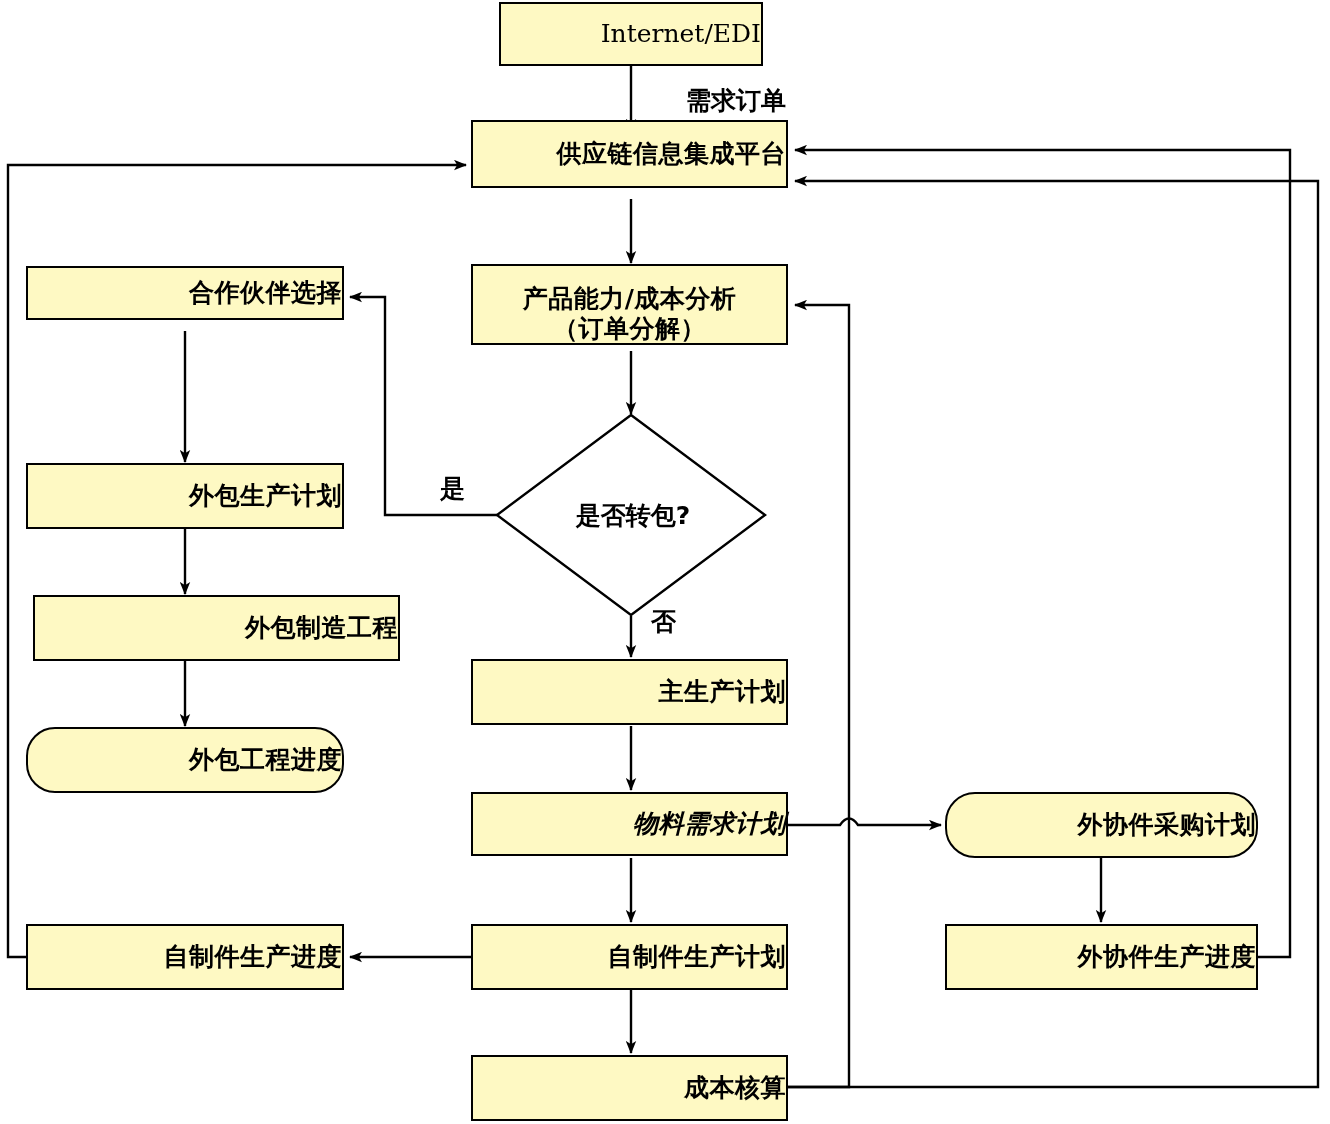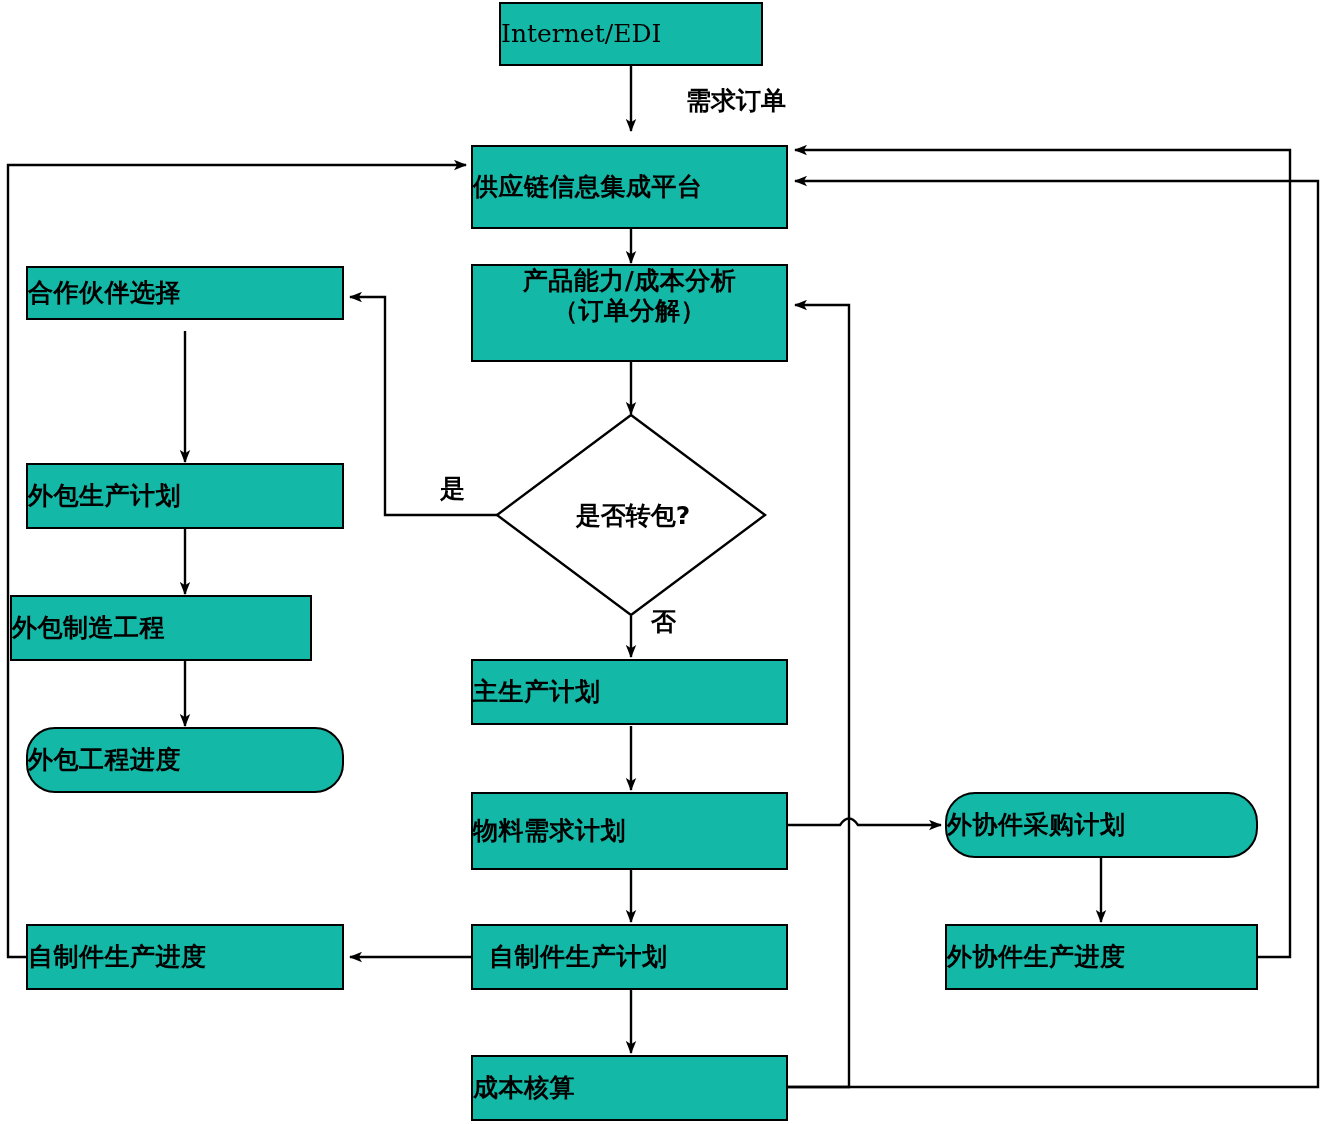--- a/index.html
+++ b/index.html
@@ -21,24 +21,24 @@
     position: absolute;
     left: 0;
     top: 0;
     width: 1330px;
     height: 1124px;
   }
   .node {
     position: absolute;
     box-sizing: border-box;
     border: 2px solid #000000;
-    background: #14b8a6;
+    background: #fef9c3;
     display: flex;
     align-items: center;
-    justify-content: flex-start;
+    justify-content: flex-end;
     text-align: center;
     line-height: 1.18;
     color: #000000;
     z-index: 3;
   }
   .node-cn {
     font-family: "DejaVu Sans", "Liberation Sans", sans-serif;
     font-weight: 700;
     font-size: 25px;
     letter-spacing: 0.5px;
@@ -130,54 +130,54 @@
       <path d="M788,1087 L849,1087 L849,305 L795,305" marker-end="url(#ah)"></path>
     </g>
 
     <polygon points="631,415 765,515 631,615 497,515" fill="#ffffff" stroke="#000000" stroke-width="2.4"></polygon>
   </svg>
 
   <div class="node node-latin" style="left:499px; top:2px; width:264px; height:64px;">
     <span>Internet/EDI</span>
   </div>
 
-  <div class="node node-cn" style="left:471px; top:145px; width:317px; height:84px;">
+  <div class="node node-cn" style="left:471px; top:120px; width:317px; height:68px;">
     <span>供应链信息集成平台</span>
   </div>
 
-  <div class="node node-cn" style="left:471px; top:264px; width:317px; height:98px; flex-direction:column;">
+  <div class="node node-cn" style="left:471px; top:264px; width:317px; height:81px; flex-direction:column;">
     <span class="two-line">产品能力/成本分析</span>
     <span class="two-line">（订单分解）</span>
   </div>
 
   <div class="diamond" style="left:499px; top:415px; width:268px; height:200px;">
     <div class="dlabel">是否转包?</div>
   </div>
 
   <div class="node node-cn" style="left:26px; top:266px; width:318px; height:54px;">
     <span>合作伙伴选择</span>
   </div>
 
   <div class="node node-cn" style="left:26px; top:463px; width:318px; height:66px;">
     <span>外包生产计划</span>
   </div>
 
-  <div class="node node-cn" style="left:10px; top:595px; width:302px; height:66px;">
+  <div class="node node-cn" style="left:33px; top:595px; width:367px; height:66px;">
     <span>外包制造工程</span>
   </div>
 
   <div class="node node-cn" style="left:26px; top:727px; width:318px; height:66px;border-radius:29px;">
     <span>外包工程进度</span>
   </div>
 
   <div class="node node-cn" style="left:471px; top:659px; width:317px; height:66px;">
     <span>主生产计划</span>
   </div>
 
-  <div class="node node-cn" style="left:471px; top:792px; width:317px; height:78px;">
+  <div class="node node-cn" style="left:471px; top:792px; width:317px; height:64px;font-style:italic;">
     <span>物料需求计划</span>
   </div>
 
   <div class="node node-cn" style="left:471px; top:924px; width:317px; height:66px;padding-left:16px;">
     <span>自制件生产计划</span>
   </div>
 
   <div class="node node-cn" style="left:26px; top:924px; width:318px; height:66px;">
     <span>自制件生产进度</span>
   </div>

